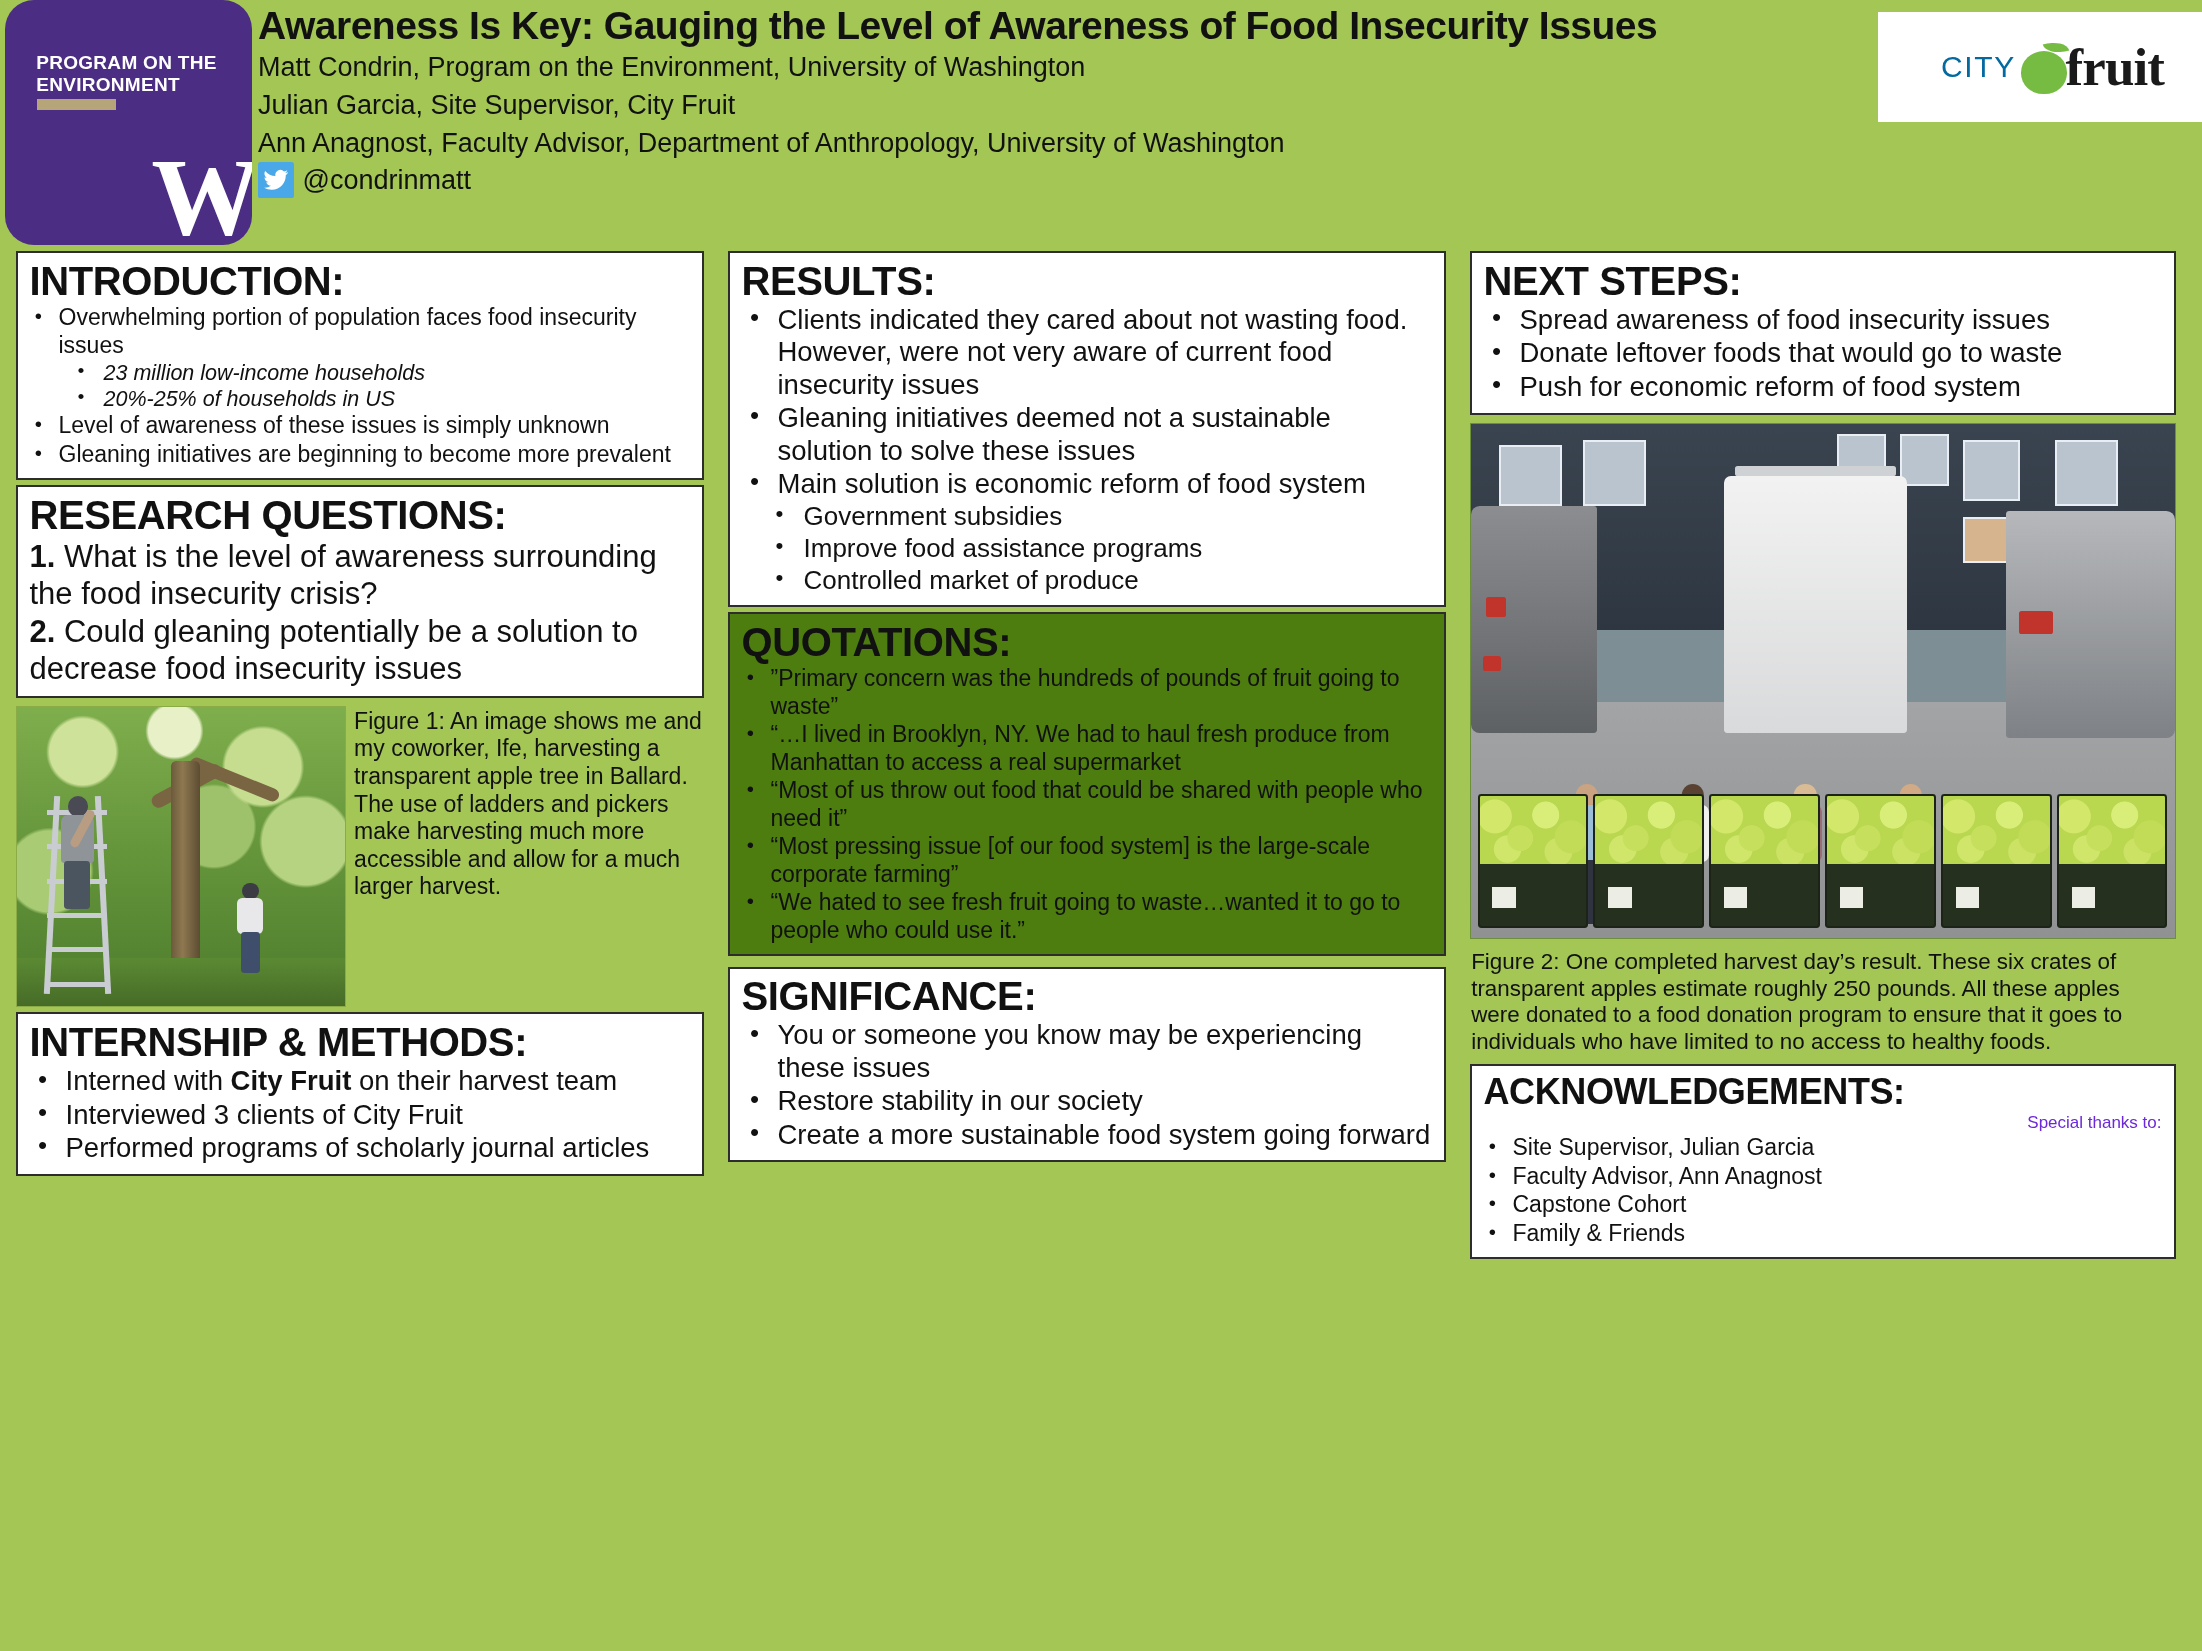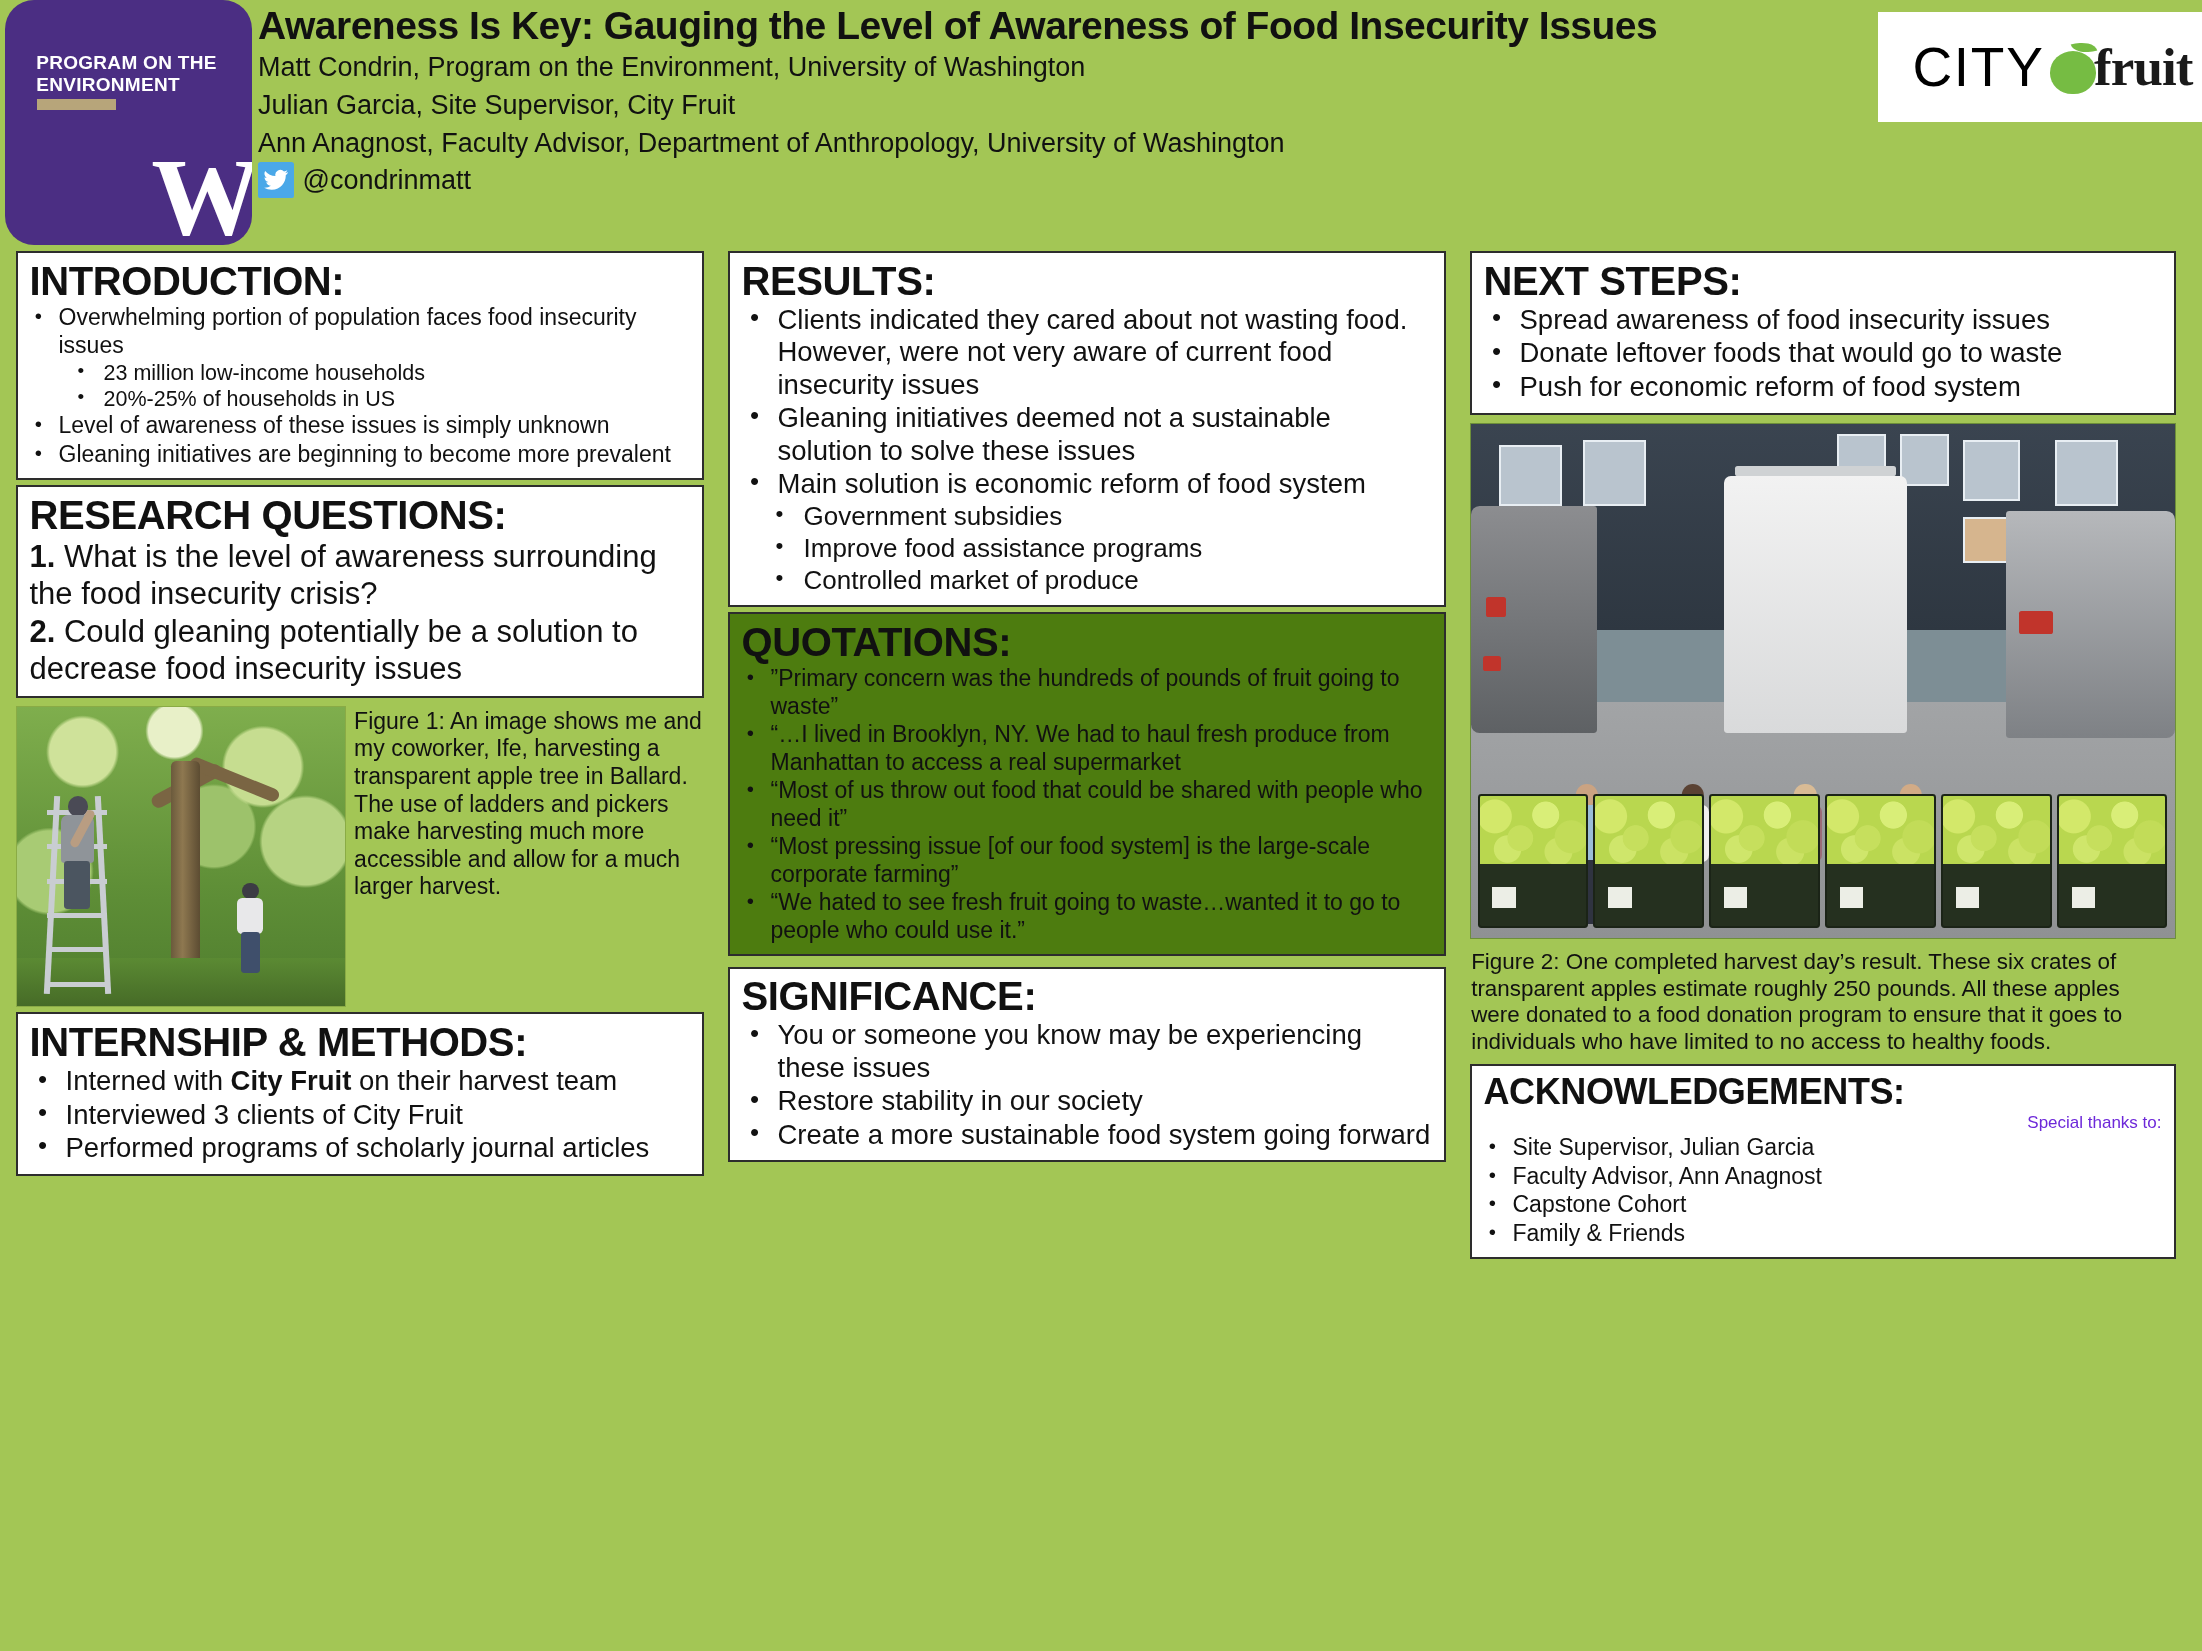--- a/index.html
+++ b/index.html
@@ -50,21 +50,21 @@
     display:flex; align-items:center; justify-content:center; flex:0 0 auto;
   }
   .tw-icon svg { width:26px; height:26px; fill:#ffffff; }
   .tw-handle { font-size:27px; color:#111; }
   .cityfruit-logo {
     position:absolute; right:0px; top:12px; width:325px; height:110px;
     background:#ffffff; display:flex; align-items:center; justify-content:center;
     overflow:hidden;
   }
   .cf-inner { display:flex; align-items:center; gap:0px; transform:translateX(12px); }
-  .cf-city { font-size:55px; letter-spacing:1.7px; color:#000000; font-family:"Liberation Sans", sans-serif; }
+  .cf-city { font-size:30px; letter-spacing:1.7px; color:#0369a1; font-family:"Liberation Sans", sans-serif; }
   .cf-apple { width:53px; height:53px; position:relative; margin:0 -5.2px 0 1.7px; }
   .cf-apple .body {
     position:absolute; left:3.4px; top:10.3px; width:46px; height:43px;
     background:#76bc43; border-radius:50% 50% 48% 48%;
   }
   .cf-apple .leaf {
     position:absolute; left:26px; top:0px; width:24px; height:13px;
     background:#76bc43; border-radius:0 100% 0 100%; transform:rotate(-16deg);
   }
   .cf-fruit {
@@ -102,21 +102,21 @@
   }
   ul.bullets.compact > li { font-size:23px; line-height:1.2; padding-left:29px; }
   ul.bullets.compact > li::before { left:5.2px; font-size:20.6px; top:0px; }
   ul.sub { list-style:none; margin:0; padding:0; }
   ul.sub > li {
     position:relative; padding-left:62px; font-size:26px; line-height:1.22; color:#111;
   }
   ul.sub > li::before {
     content:"\2022"; position:absolute; left:34px; top:-0.9px; font-size:22.4px;
   }
-  ul.sub.tiny > li { font-size:21.5px; padding-left:74px; }
+  ul.sub.tiny > li { font-size:21.5px; padding-left:74px;font-style:italic; }
   ul.sub.tiny > li::before { left:48px; font-size:19px; }
 
   .rq-line { font-size:31px; line-height:1.2; color:#111; }
   .rq-line b { font-weight:bold; }
 
   
   .fig1-row { display:flex; gap:8.6px; align-items:flex-start; margin-top:3.4px; }
   .fig1-photo {
     width:330px; height:301px; flex:0 0 auto; border:1.7px solid #8aab45;
     position:relative; overflow:hidden; background:#6f9a3c;

